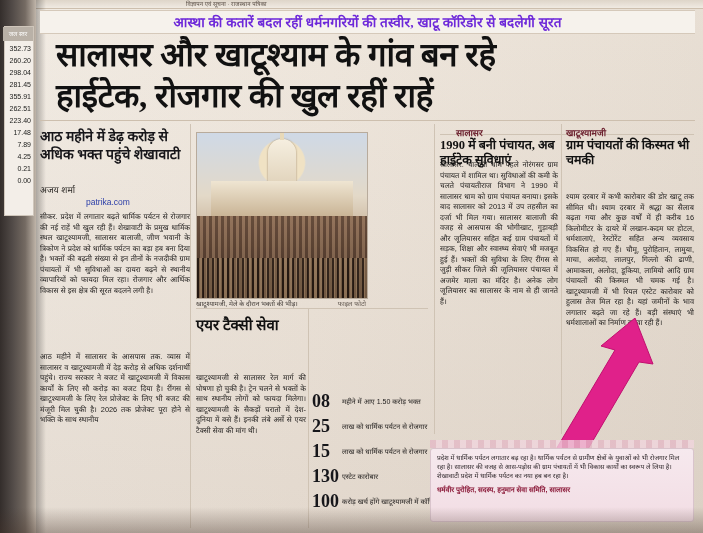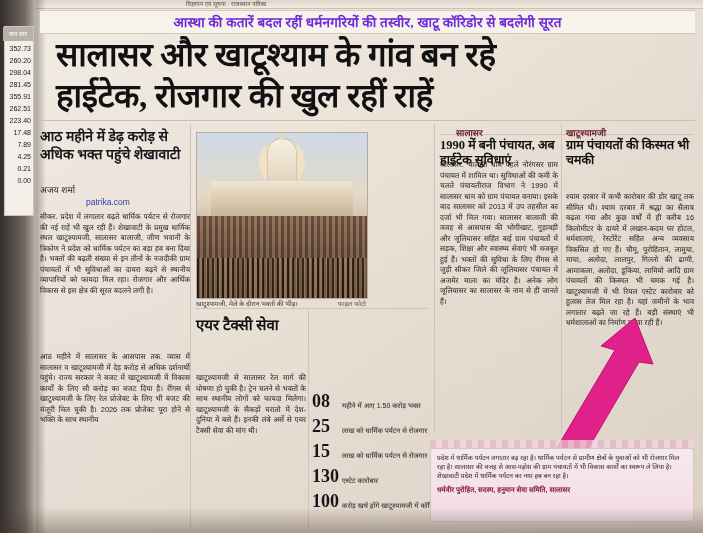--- a/index.html
+++ b/index.html
@@ -94,21 +94,21 @@
   }
   .c2{left:196px;top:342px;width:110px;height:185px;margin-top:31px;}
   .c3-title{
     position:absolute;left:312px;top:312px;width:120px;font-size:13px;
     font-family:"Liberation Serif", serif;font-weight:bold;color:#111;line-height:1.2;
   }
   .c3{left:312px;top:352px;width:120px;height:40px;}
 
   
   .stats{position:absolute;left:312px;top:392px;width:175px;}
-  .stat{display:flex;align-items:flex-end;margin-bottom:7px;}
+  .stat{display:flex;align-items:center;margin-bottom:7px;}
   .stat .num{
     font-family:"Liberation Serif", serif;font-weight:bold;font-size:18px;color:#16161a;
     width:30px;flex:0 0 30px;line-height:1;
   }
   .stat .txt{font-size:7px;line-height:1.3;color:#1d1b1a;padding-top:2px;}
 
   
   .rhead{
     position:absolute;top:126px;font-family:"Liberation Serif", serif;font-weight:bold;
     font-size:9px;color:#6d2230;

